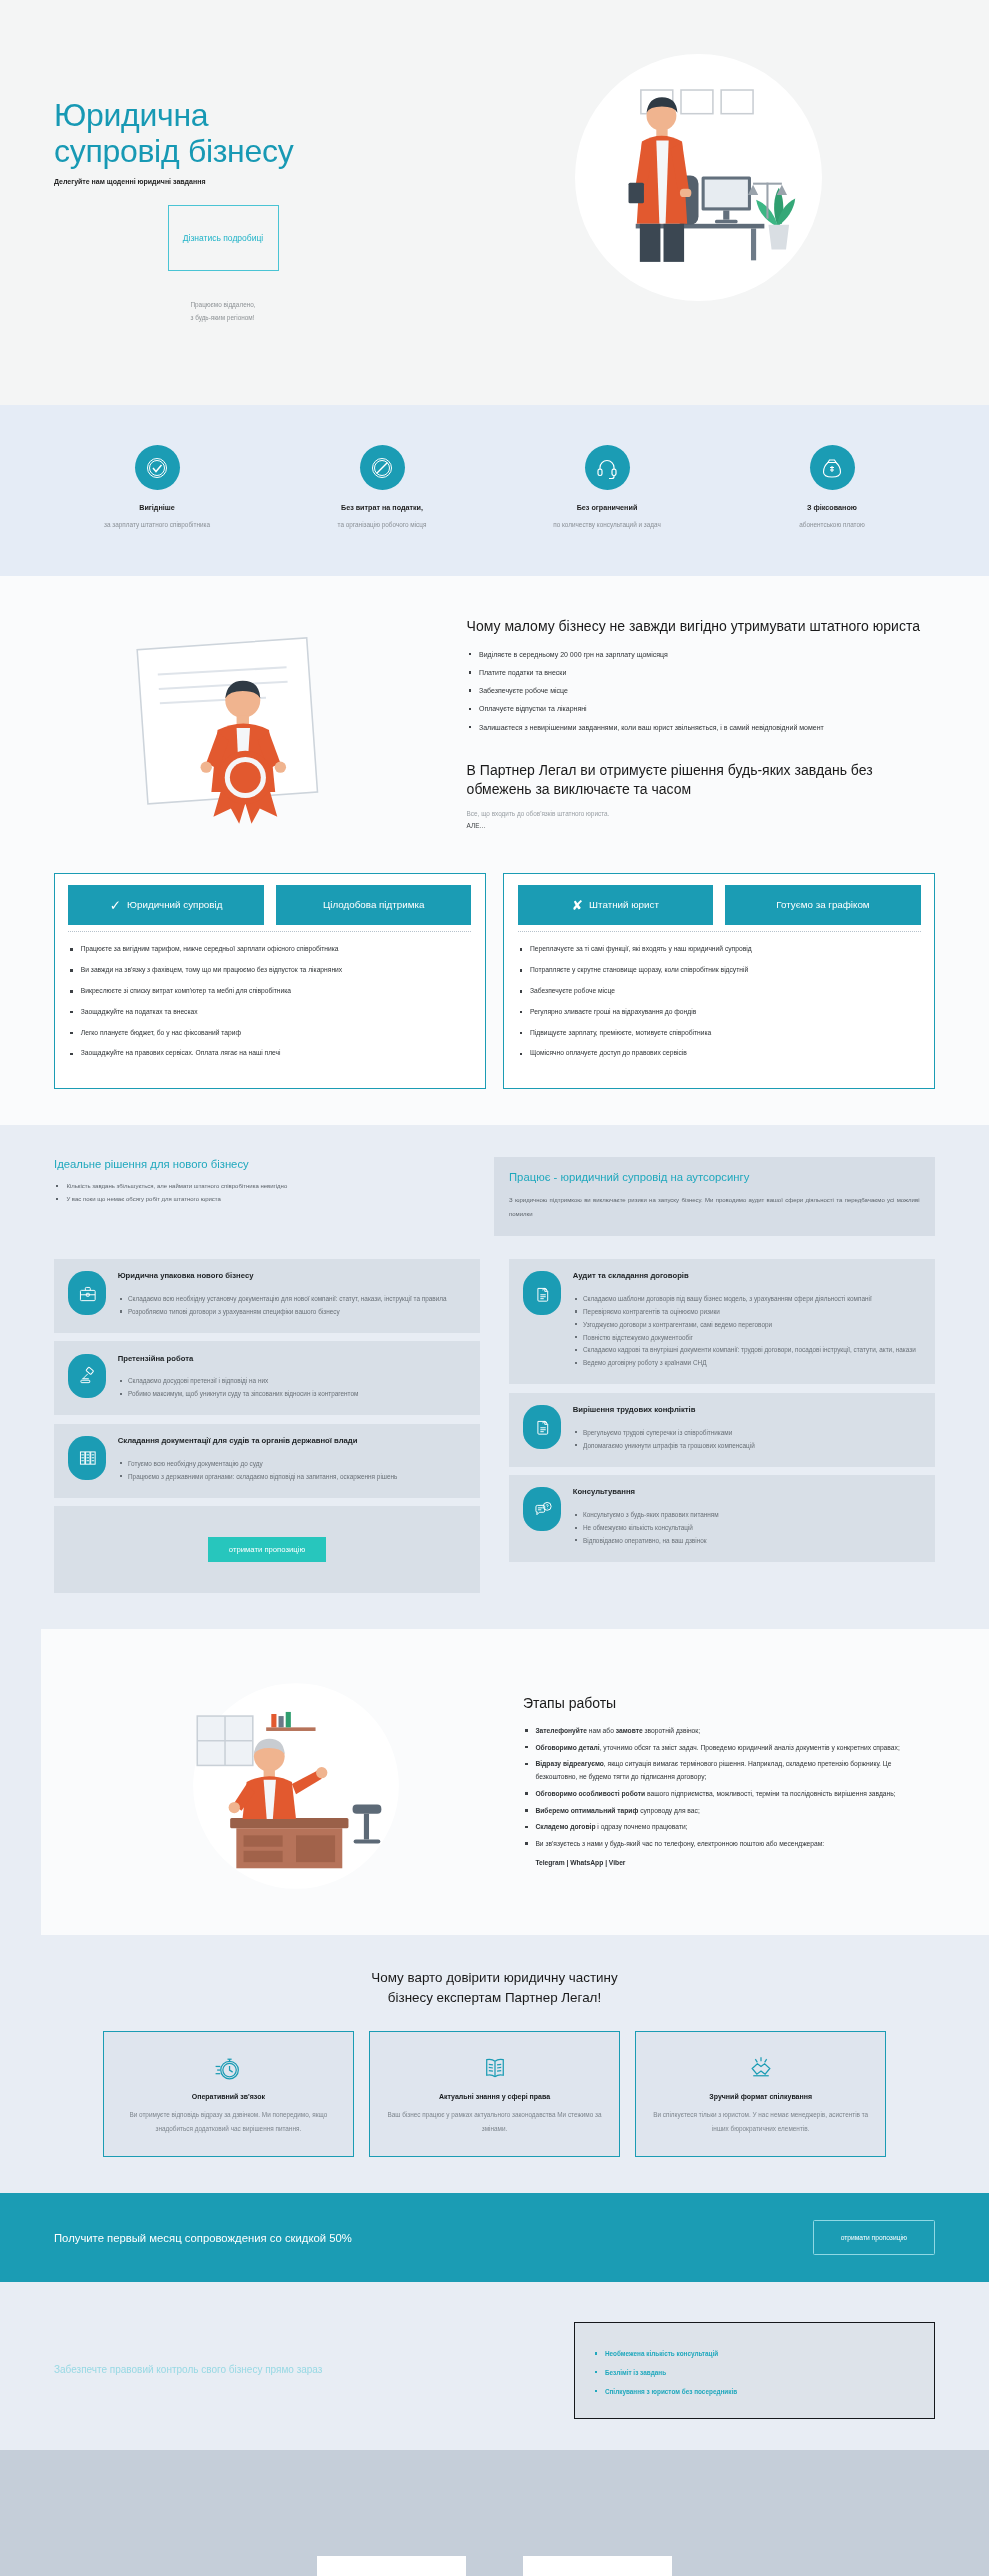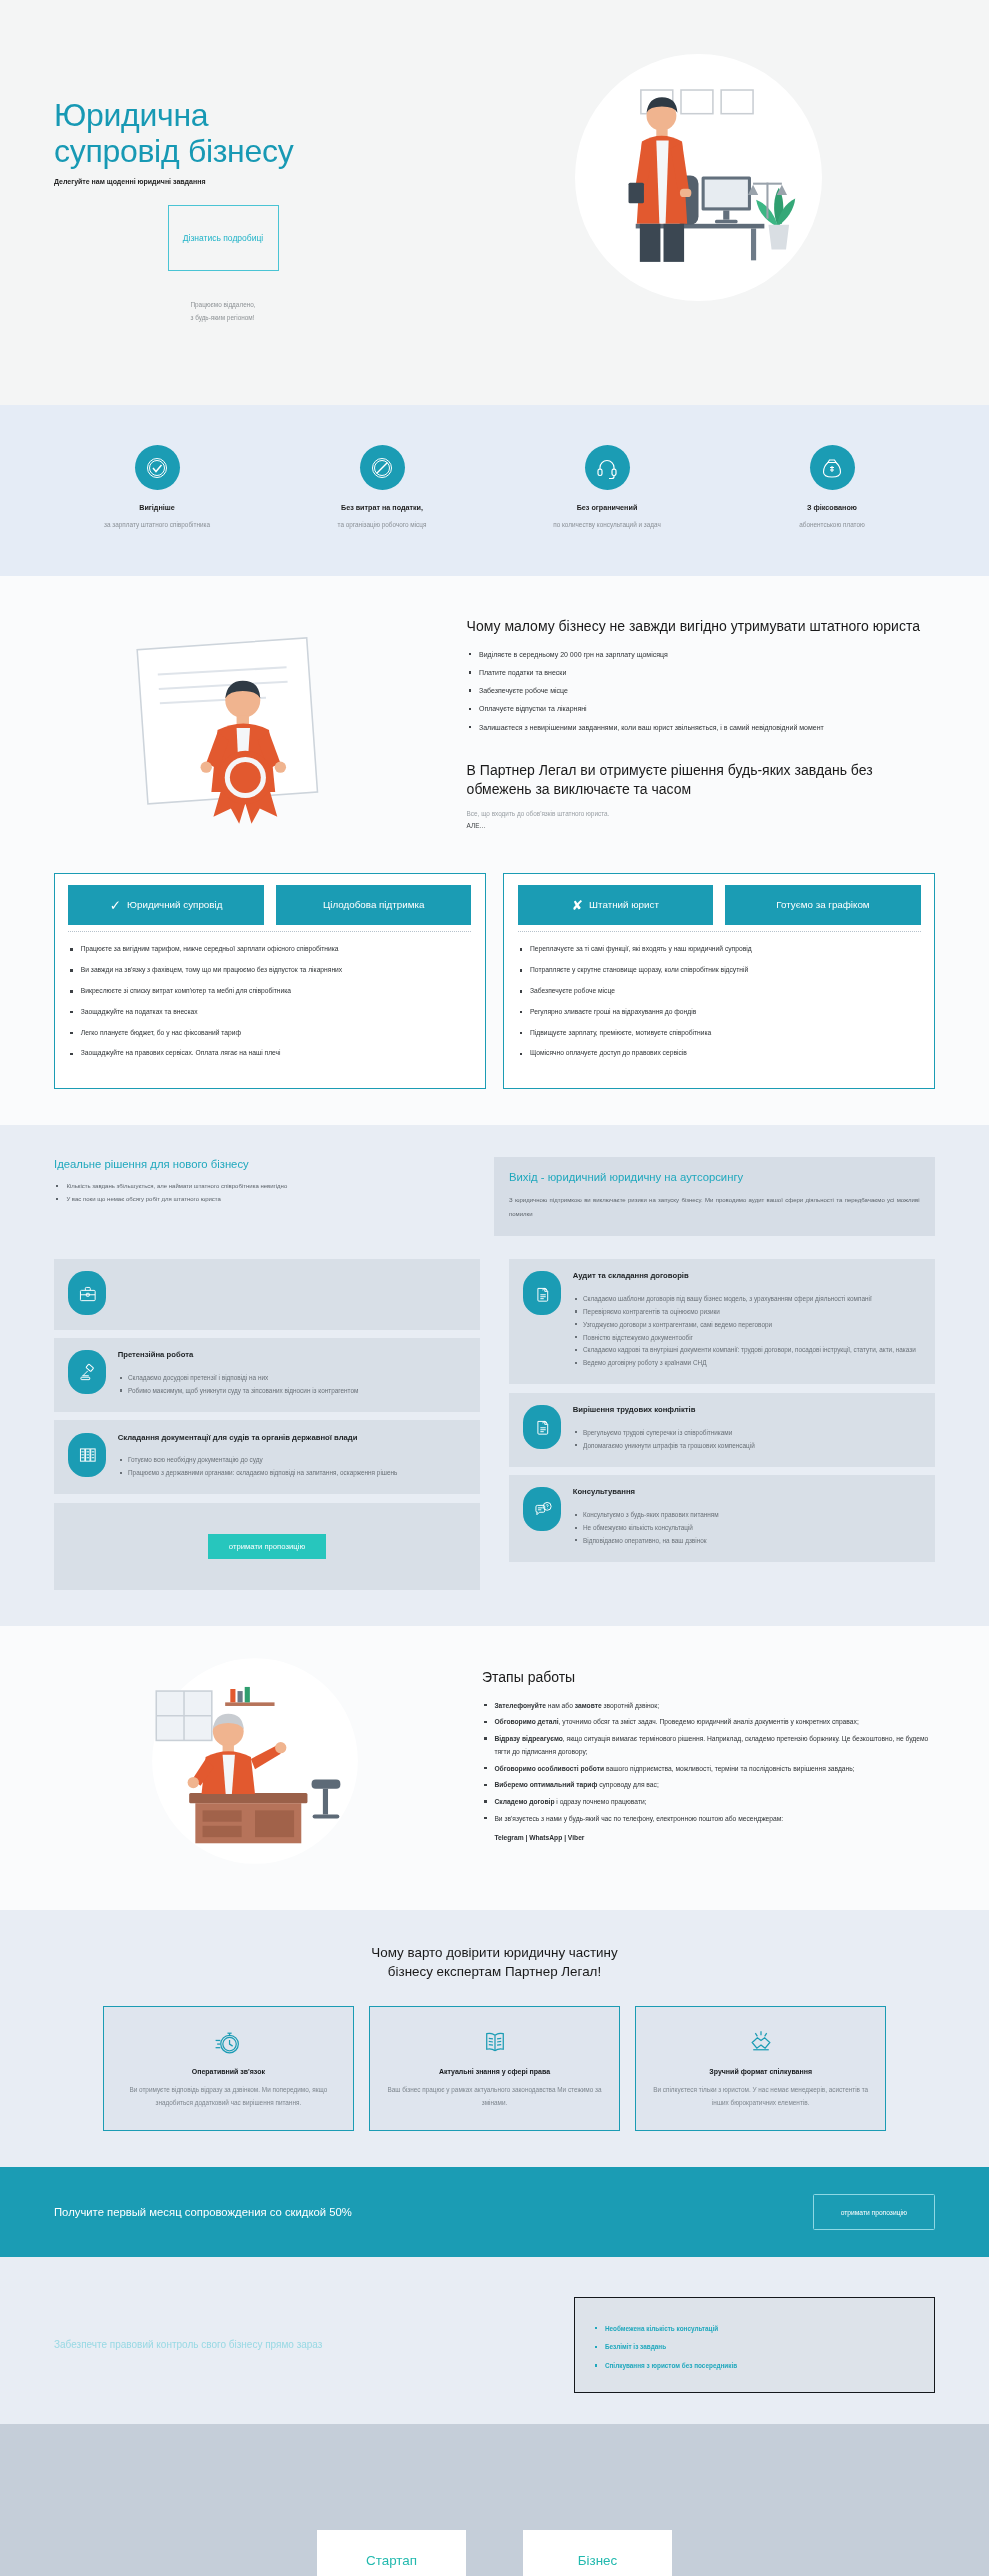--- a/index.html
+++ b/index.html
@@ -108,21 +108,21 @@
   .svc-t{font-size:7.7px;font-weight:700;color:#1c2023;line-height:1.35;margin-bottom:4.1px;}
   .svc-body ul.sq li{font-size:6.4px;line-height:1.85;color:#6a7178;margin-bottom:1px;padding-left:10.3px;}
   .svc-body ul.sq li:before{top:4.6px;width:2.1px;height:2.1px;background:#6a7178;}
   .svc-cta-card{background:#d8dfe7;padding:31px 0;display:flex;justify-content:center;}
   .btn-teal{
     background:#27c6bd;color:#fff;border:none;padding:8.2px 20.6px;font-size:7.7px;
     cursor:pointer;font-family:inherit;
   }
 
   
-  .stages{background:#fafbfc;padding:27px 0 41px;}
+  .stages{background:#fafbfc;padding:49px 0 41px;margin-left:41px;}
   .stages-flex{display:flex;gap:26px;padding:0 54px;}
   .stages-img{width:402px;display:flex;align-items:flex-start;justify-content:center;}
   .stages-text{flex:1;padding-top:15.5px;}
   .stages-text ul.sq li{font-size:6.7px;line-height:1.95;margin-bottom:3.6px;}
   .stages-text ul.sq li b{font-weight:700;}
   .messengers{font-size:6.7px;font-weight:700;margin-top:9.3px;padding-left:12.4px;}
 
   
   .trust{background:#e8edf4;padding:33px 0 36px;}
   .trust-h{text-align:center;font-size:13.4px;line-height:1.45;color:#1a1a1a;font-weight:400;}
@@ -381,39 +381,46 @@
   <section class="sol">
     <div class="sol-row">
       <div class="sol-col">
         <h3 class="h3-teal">Ідеальне рішення для нового бізнесу</h3>
         <ul class="sq">
           <li>Кількість завдань збільшується, але наймати штатного співробітника невигідно</li>
           <li>У вас поки що немає обсягу робіт для штатного юриста</li>
         </ul>
       </div>
       <div class="sol-col boxed">
-        <h3 class="h3-teal">Вихід - юридичний юридичну на аутсорсингу</h3>
+        <h3 class="h3-teal">Працює - юридичний супровід на аутсорсингу</h3>
         <p class="sol-p">З юридичною підтримкою ви виключаєте ризики на запуску бізнесу. Ми проводимо аудит вашої сфери діяльності та передбачаємо усі можливі помилки</p>
       </div>
     </div>
   </section>
 
   <section class="services">
     <div class="services-row">
 
       <div class="svc-col">
 
         <div class="svc-card">
           <div class="svc-ic">
             <svg viewBox="0 0 40 40" fill="none" stroke="#fff" stroke-width="2">
               <rect x="5" y="13" width="30" height="21" rx="2"></rect>
               <path d="M15 13V9a2 2 0 0 1 2-2h6a2 2 0 0 1 2 2v4"></path>
               <line x1="5" y1="22" x2="35" y2="22"></line>
               <rect x="17" y="19" width="6" height="6" rx="1"></rect>
             </svg>
+          </div>
+          <div class="svc-body">
+            <div class="svc-t">Юридична упаковка нового бізнесу</div>
+            <ul class="sq">
+              <li>Складаємо всю необхідну установчу документацію для нової компанії: статут, накази, інструкції та правила</li>
+              <li>Розробляємо типові договори з урахуванням специфіки вашого бізнесу</li>
+            </ul>
           </div>
         </div>
 
         <div class="svc-card">
           <div class="svc-ic">
             <svg viewBox="0 0 40 40" fill="none" stroke="#fff" stroke-width="2">
               <rect x="18" y="5" width="13" height="9" rx="1.5" transform="rotate(40 24 9)"></rect>
               <line x1="20" y1="16" x2="10" y2="26"></line>
               <rect x="6" y="29" width="18" height="5" rx="1.5"></rect>
               <line x1="9" y1="26" x2="22" y2="26"></line>

